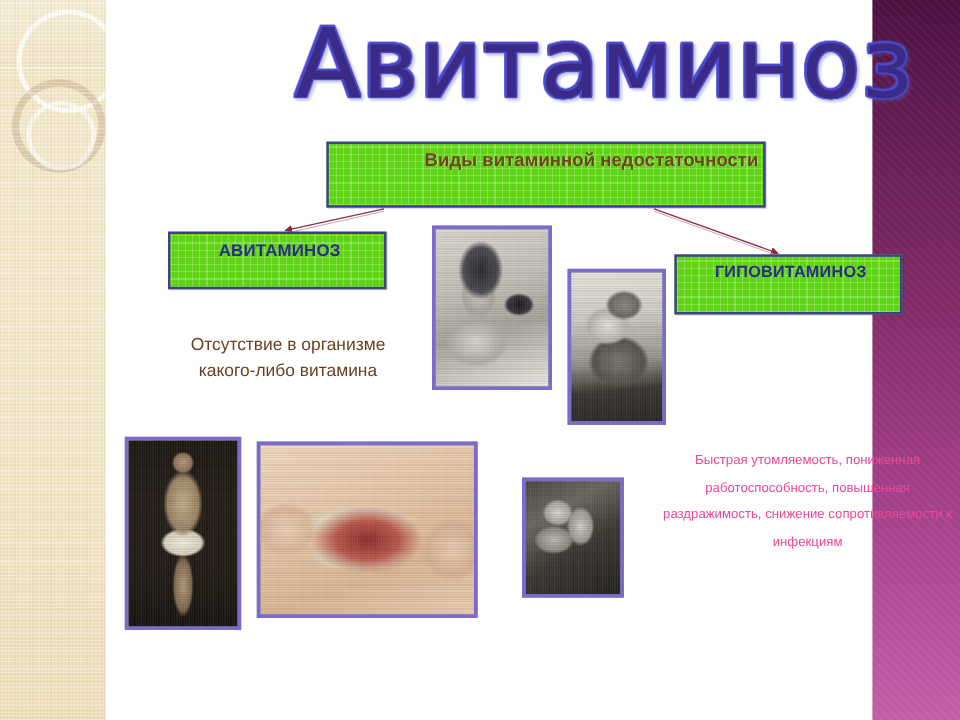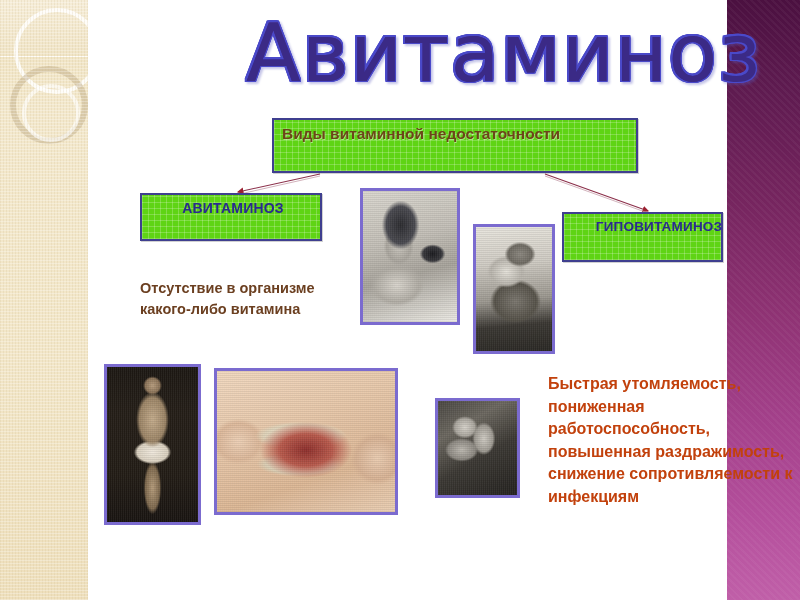--- a/index.html
+++ b/index.html
@@ -91,49 +91,50 @@
       repeating-linear-gradient(90deg,rgba(255,255,255,.22) 0 1px,transparent 1px 6px);
     border:2px solid #3f3f8f;
     box-shadow:1px 1px 0 rgba(0,0,0,.18);
   }
   .gbox-top{left:272px;top:118px;width:366px;height:55px;}
   .gbox-top .txt{
     position:absolute;left:8px;top:4px;width:350px;
     font-size:15.5px;font-weight:bold;line-height:19px;
     color:#6b4618;
     text-shadow:0.6px 0.6px 0 rgba(255,255,255,.45);
+    text-align:right;
   }
   .gbox-left{left:140px;top:193px;width:182px;height:48px;}
   .gbox-left .txt{
     position:absolute;left:0;top:5px;width:182px;text-align:center;
     font-size:14px;font-weight:bold;color:#2a2a8f;letter-spacing:.2px;
   }
-  .gbox-right{left:562px;top:212px;width:161px;height:50px;}
+  .gbox-right{left:562px;top:212px;width:190px;height:50px;}
   .gbox-right .txt{
     position:absolute;left:0;top:5px;width:190px;text-align:center;
     font-size:13.5px;font-weight:bold;color:#2a2a8f;letter-spacing:.2px;
   }
 
   
   .connectors{position:absolute;left:0;top:0;width:800px;height:600px;
     pointer-events:none;}
 
   
-  .tblock{position:absolute;font-weight:bold;}
+  .tblock{position:absolute;font-weight:normal;text-align:center;}
   .t-left{
     left:140px;top:278px;width:200px;
     font-size:14.5px;line-height:21px;color:#6b3f20;
   }
   .t-right{
     left:565px;top:284px;width:180px;
     font-size:14.5px;line-height:22px;color:#6b3f20;
   }
   .t-symptoms{
     left:548px;top:373px;width:250px;
-    font-size:16px;line-height:22.5px;color:#c2410c;
+    font-size:11px;line-height:22.5px;color:#ec4899;
   }
   .t-caption{
     left:208px;top:518px;width:300px;
     font-size:14.5px;line-height:21px;color:#2c2cae;
   }
 
   
   .photo{
     position:absolute;box-sizing:border-box;
     border:3px solid #7b6bcf;

